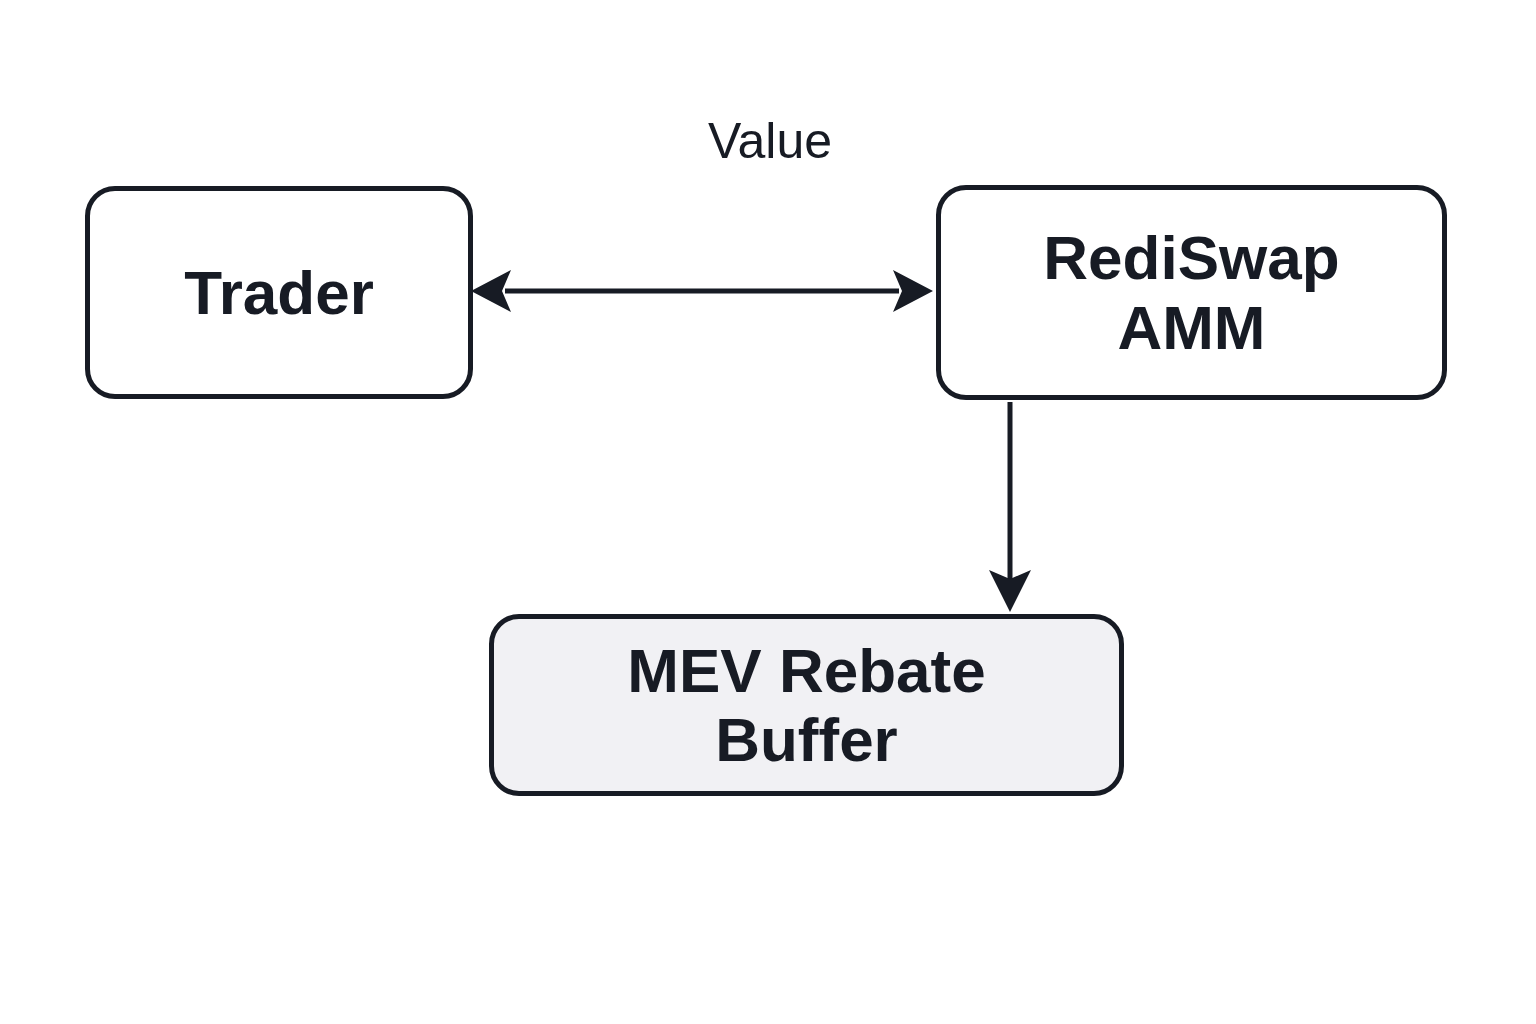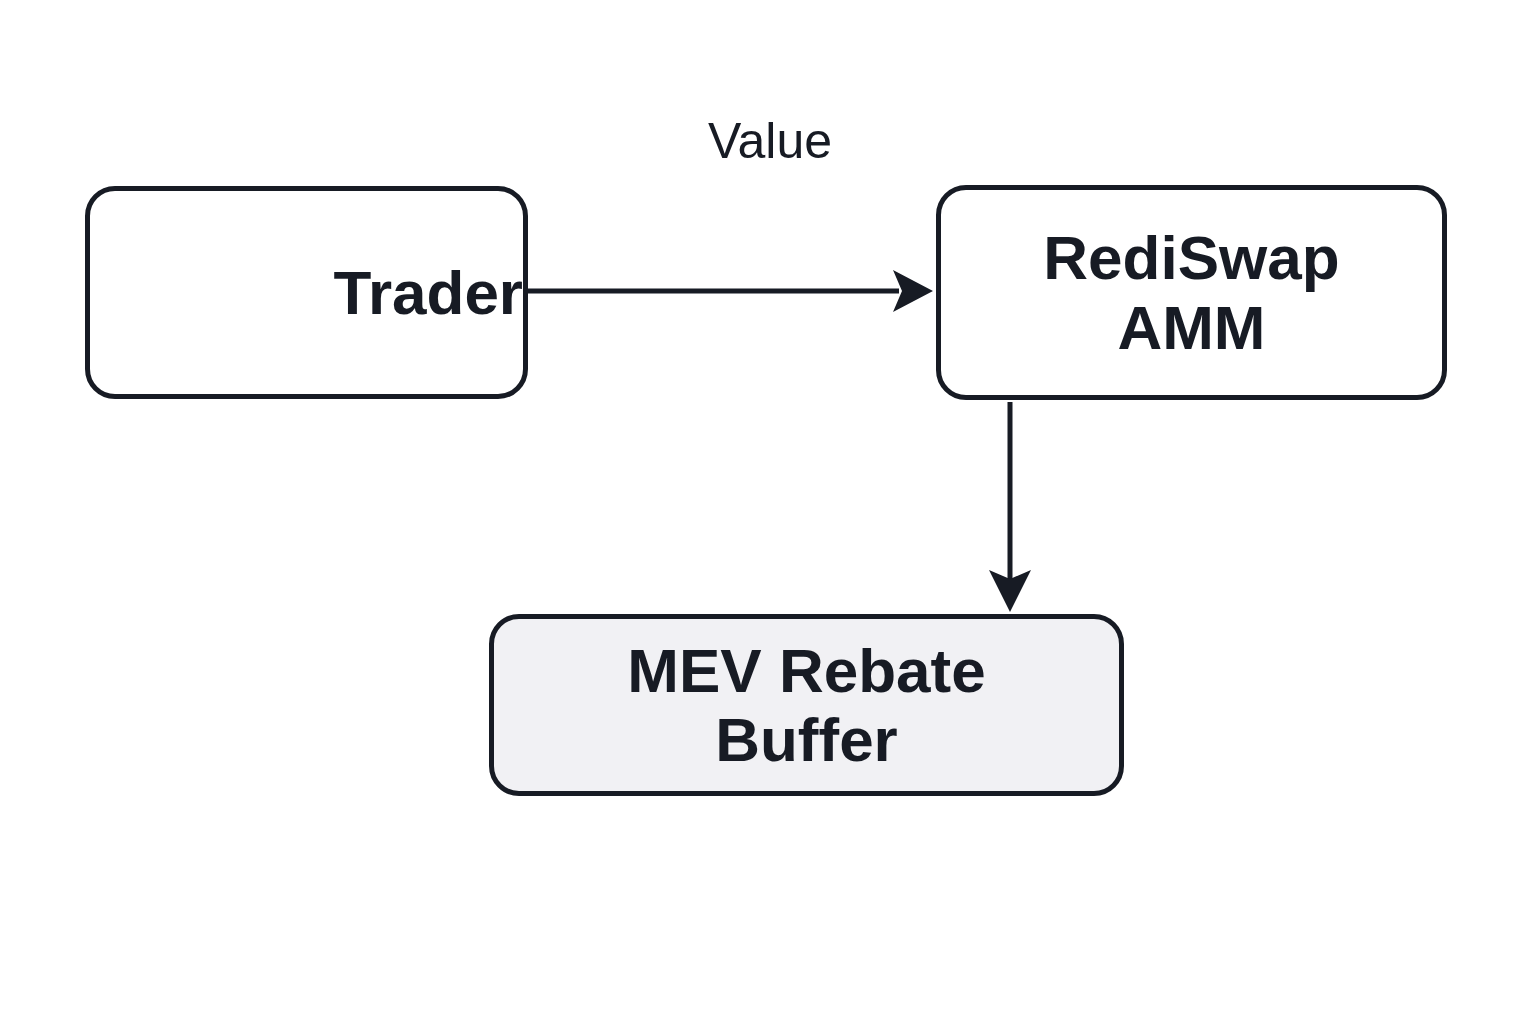--- a/index.html
+++ b/index.html
@@ -33,21 +33,21 @@
   }
   .node-label {
     font-size: 62px;
     font-weight: 700;
     line-height: 1.12;
     color: var(--ink);
     text-align: center;
     white-space: pre-line;
     letter-spacing: 0px;
   }
-  .node-trader   { left: 85px;  top: 186px; width: 443px; height: 213px; justify-content: flex-end; }
+  .node-trader   { left: 85px;  top: 186px; width: 388px; height: 213px; }
   .node-rediswap { left: 936px; top: 185px; width: 511px; height: 215px; }
   .node-buffer   { left: 489px; top: 614px; width: 635px; height: 182px; background: var(--buffer-fill); }
 
   .edge-label {
     position: absolute;
     left: 570px; top: 112px; width: 400px;
     text-align: center;
     font-size: 50px;
     font-weight: 400;
     color: var(--ink);

